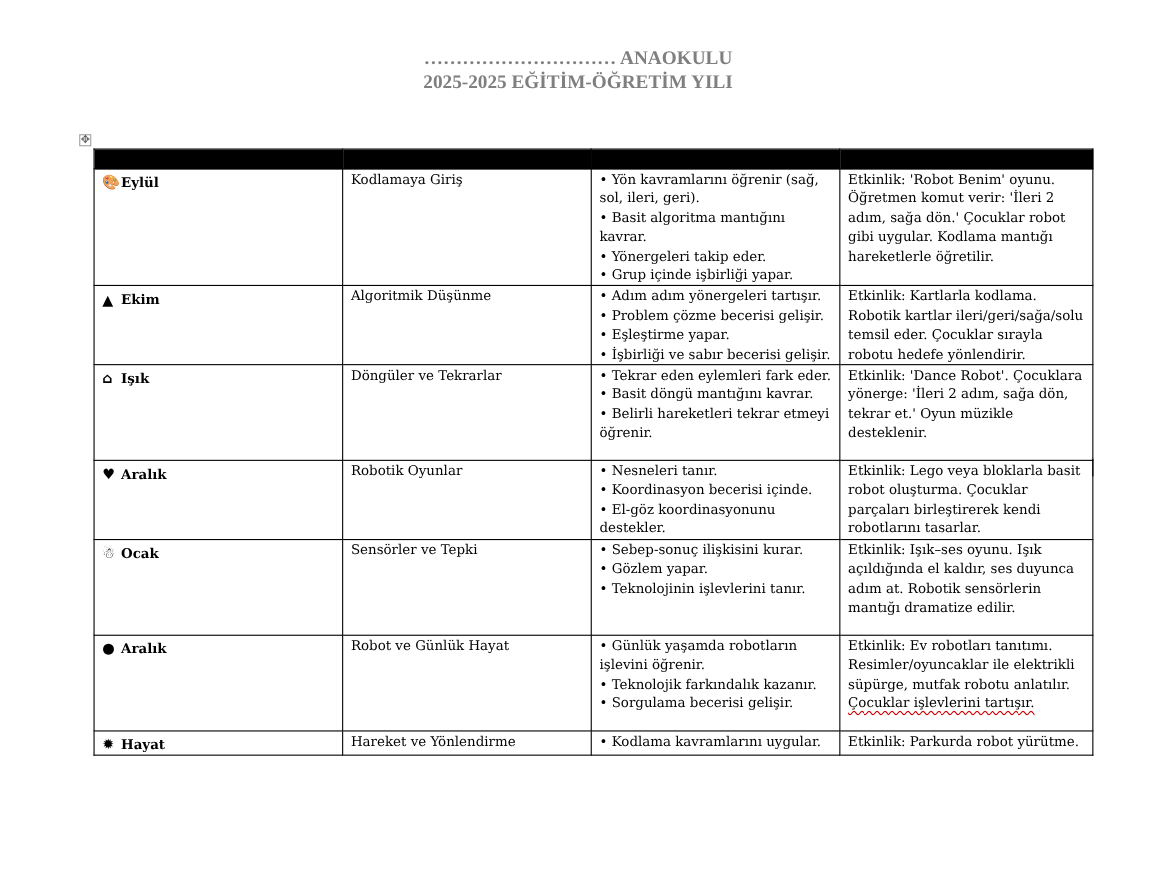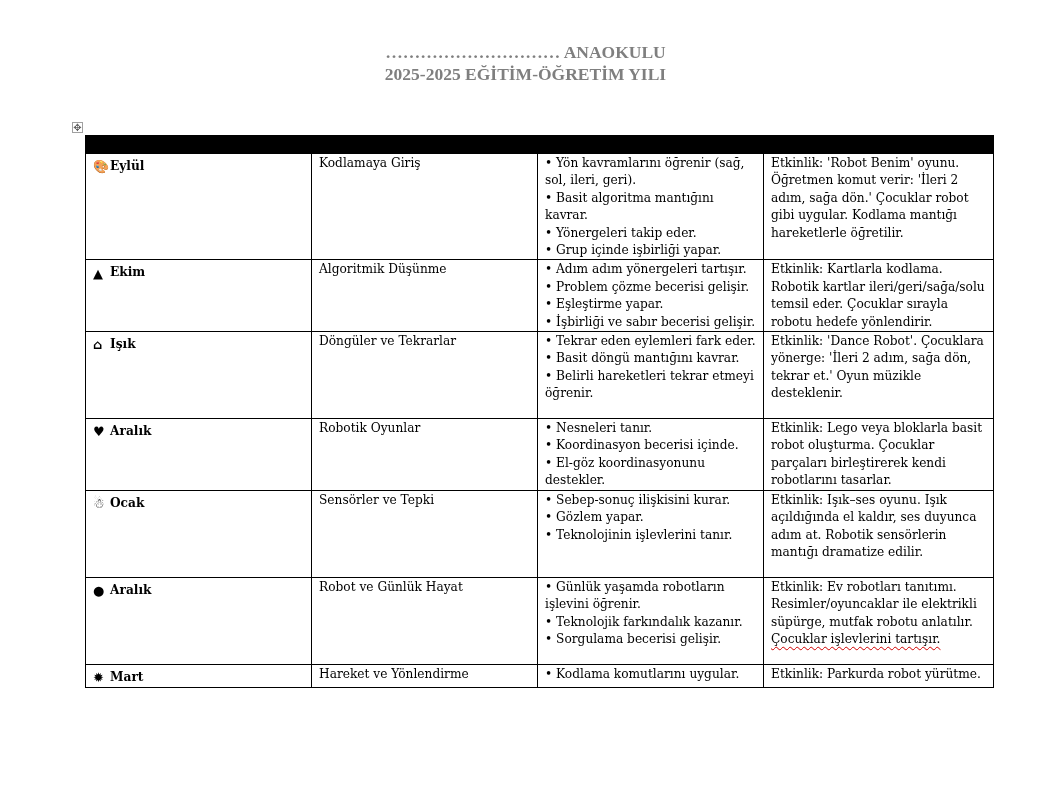--- a/index.html
+++ b/index.html
@@ -160,26 +160,26 @@
       </td>
       <td>
         <span class="activity"><span>Etkinlik: Ev robotları tanıtımı. Resimler/oyuncaklar ile elektrikli süpürge, mutfak robotu anlatılır.</span> <span class="squiggle">Çocuklar işlevlerini tartışır.</span></span>
       </td>
     </tr>
 
     <tr style="height:21px">
       <td>
         <span class="month">
           <span class="ico">✹</span>
-          <span>Mart</span>
+          <span>Hayat</span>
         </span>
       </td>
       <td>Hareket ve Yönlendirme</td>
       <td>
-        <span class="goal">• Kodlama komutlarını uygular.</span>
+        <span class="goal">• Kodlama kavramlarını uygular.</span>
       </td>
       <td>
         <span class="activity">Etkinlik: Parkurda robot yürütme.</span>
       </td>
     </tr>
   </tbody>
 </table>
 
 <div class="cursor-mark"></div>
 

